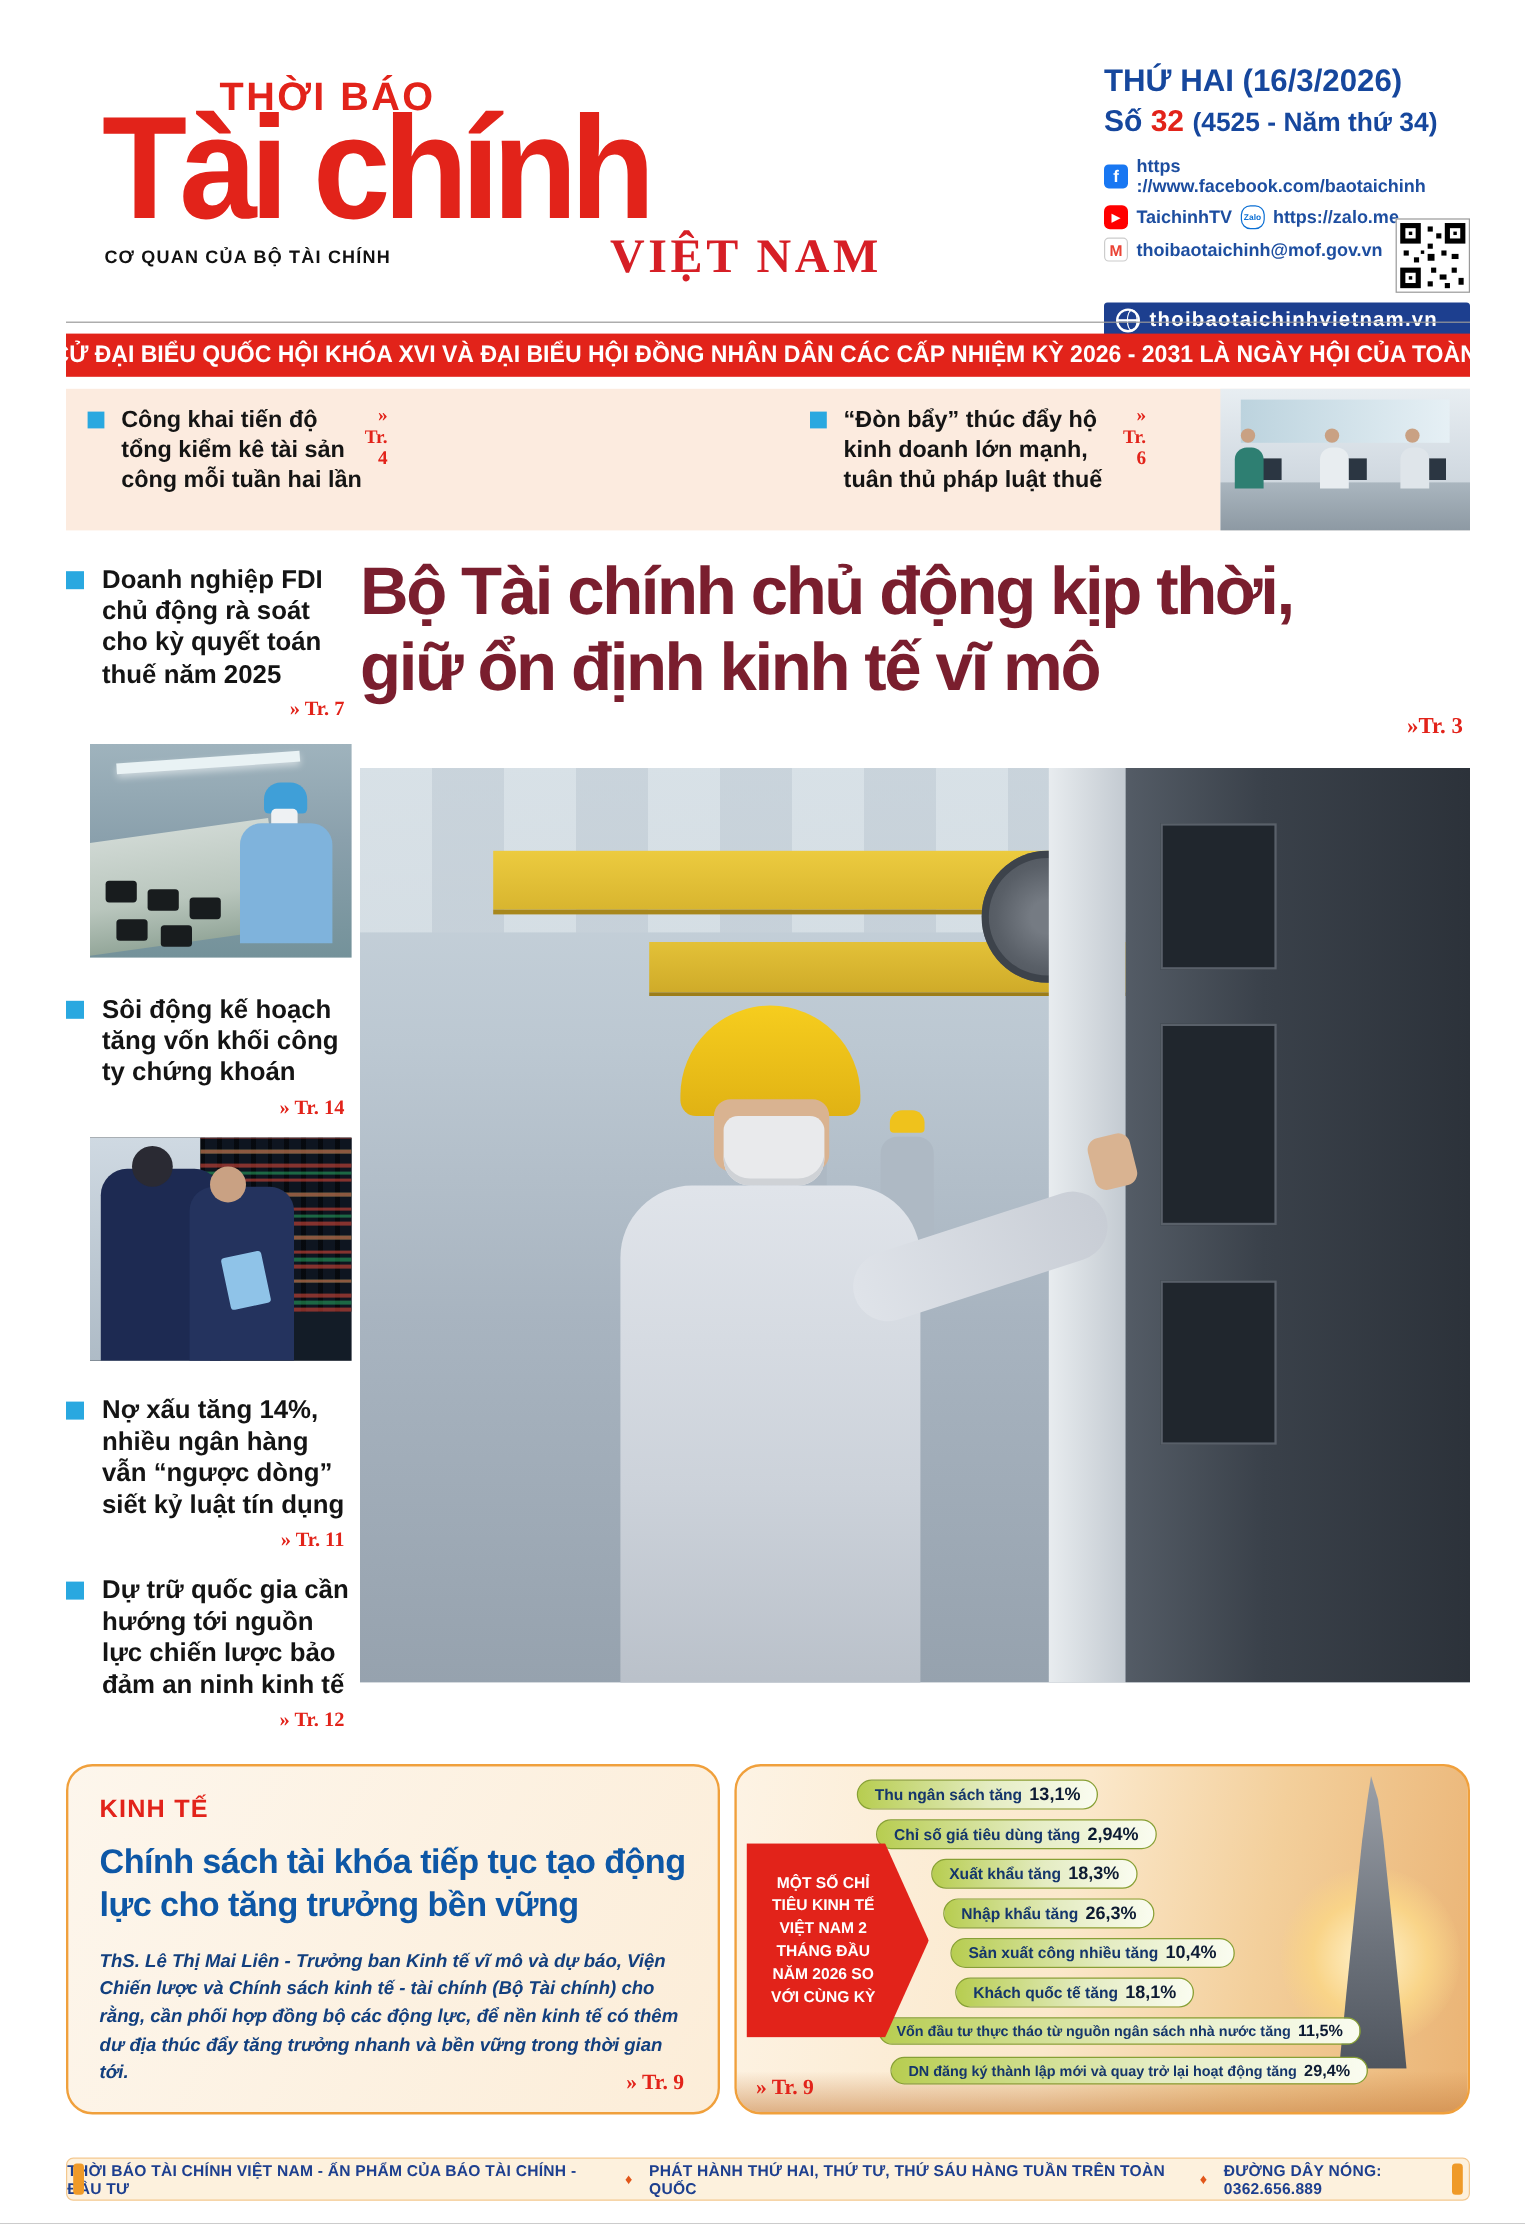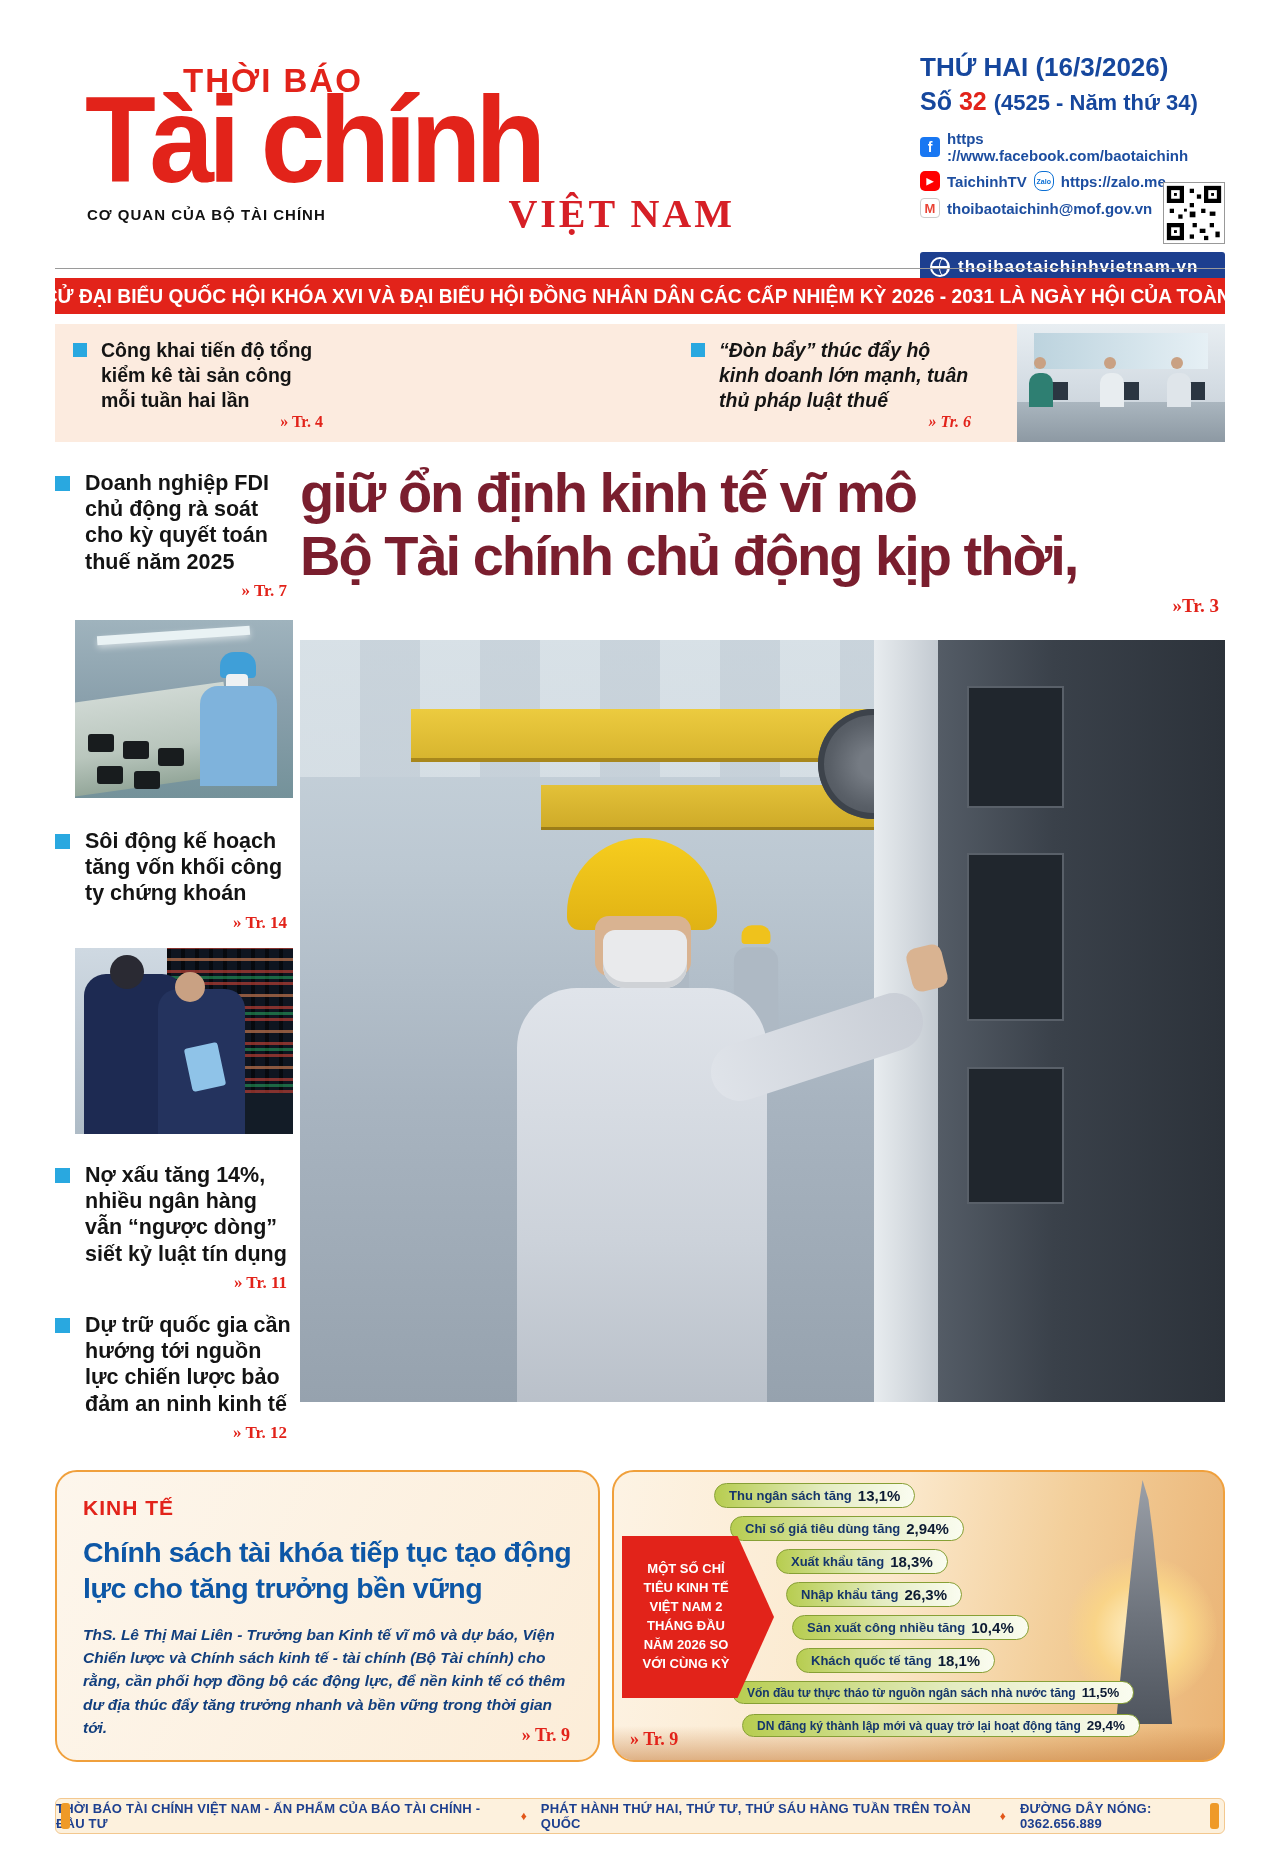--- a/index.html
+++ b/index.html
@@ -34,24 +34,24 @@
   .web-bar span { color:#fff; font-size:17px; font-weight:700; letter-spacing:1px; }
 
   .rule { position:absolute; left:55px; right:55px; top:268px; height:1px; background:#9a9a9a; }
 
   
   .banner { position:absolute; left:55px; right:55px; top:278px; height:36px; background:#e2231a; display:flex; align-items:center; justify-content:center; }
   .banner span { color:#fff; font-size:20px; font-weight:800; transform:scaleX(.96); white-space:nowrap; }
 
   
   .briefs { position:absolute; left:55px; right:55px; top:324px; height:118px; background:#fcebdf; }
-  .brief { position:absolute; top:14px; bottom:10px; display:flex; flex-direction:column; justify-content:flex-start; }
+  .brief { position:absolute; top:14px; bottom:10px; display:flex; flex-direction:row; justify-content:flex-start; }
   .brief-1 { left:18px; width:250px; }
   .brief-2 { left:292px; width:290px; }
-  .brief-3 { left:636px; width:280px;font-style:italic; }
+  .brief-3 { left:620px; width:280px; }
   .b-title { position:relative; padding-left:28px; font-size:19.5px; font-weight:800; color:#141414; line-height:1.28; }
   .bullet { position:absolute; left:0; top:5px; width:14px; height:14px; background:#29a8e0; }
   .pref { text-align:right; font-size:16px; font-weight:800; color:#e2231a; font-family:"Liberation Serif", serif; }
   .briefs .photo-office { position:absolute; right:0; top:0; bottom:0; width:208px;
      background:linear-gradient(180deg,#e8eef2 0%,#d5dde4 50%,#c3ccd4 100%); overflow:hidden; }
   .po-window { position:absolute; left:8%; top:8%; width:84%; height:30%; background:linear-gradient(90deg,#bcd3de,#e6f0f5); }
   .po-desk { position:absolute; left:0; bottom:0; width:100%; height:34%; background:linear-gradient(180deg,#aab6bf,#8d99a3); }
   .po-mon { position:absolute; width:26px; height:18px; background:#2b3642; bottom:36%; }
   .po-p { position:absolute; width:24px; height:34px; border-radius:10px 10px 0 0; bottom:30%; }
   .po-head { position:absolute; width:12px; height:12px; border-radius:50%; background:#c9a183; }
@@ -317,22 +317,22 @@
       <div class="sb-title">
         <span class="bullet"></span>
         <span>Dự trữ quốc gia cần hướng tới nguồn lực chiến lược bảo đảm an ninh kinh tế</span>
       </div>
       <div class="sb-ref">» Tr. 12</div>
     </div>
   </div>
 
   <div class="main">
     <div class="headline">
+      <div>Bộ Tài chính chủ động kịp thời,</div>
       <div>giữ ổn định kinh tế vĩ mô</div>
-      <div>Bộ Tài chính chủ động kịp thời,</div>
     </div>
     <div class="lead-ref">»Tr. 3</div>
 
     <div class="lead-photo">
       <div class="lp-roof"></div>
       <div class="lp-crane1"></div>
       <div class="lp-crane2"></div>
       <div class="lp-fan"></div>
       <div class="lp-col"></div>
       <div class="lp-cab">

